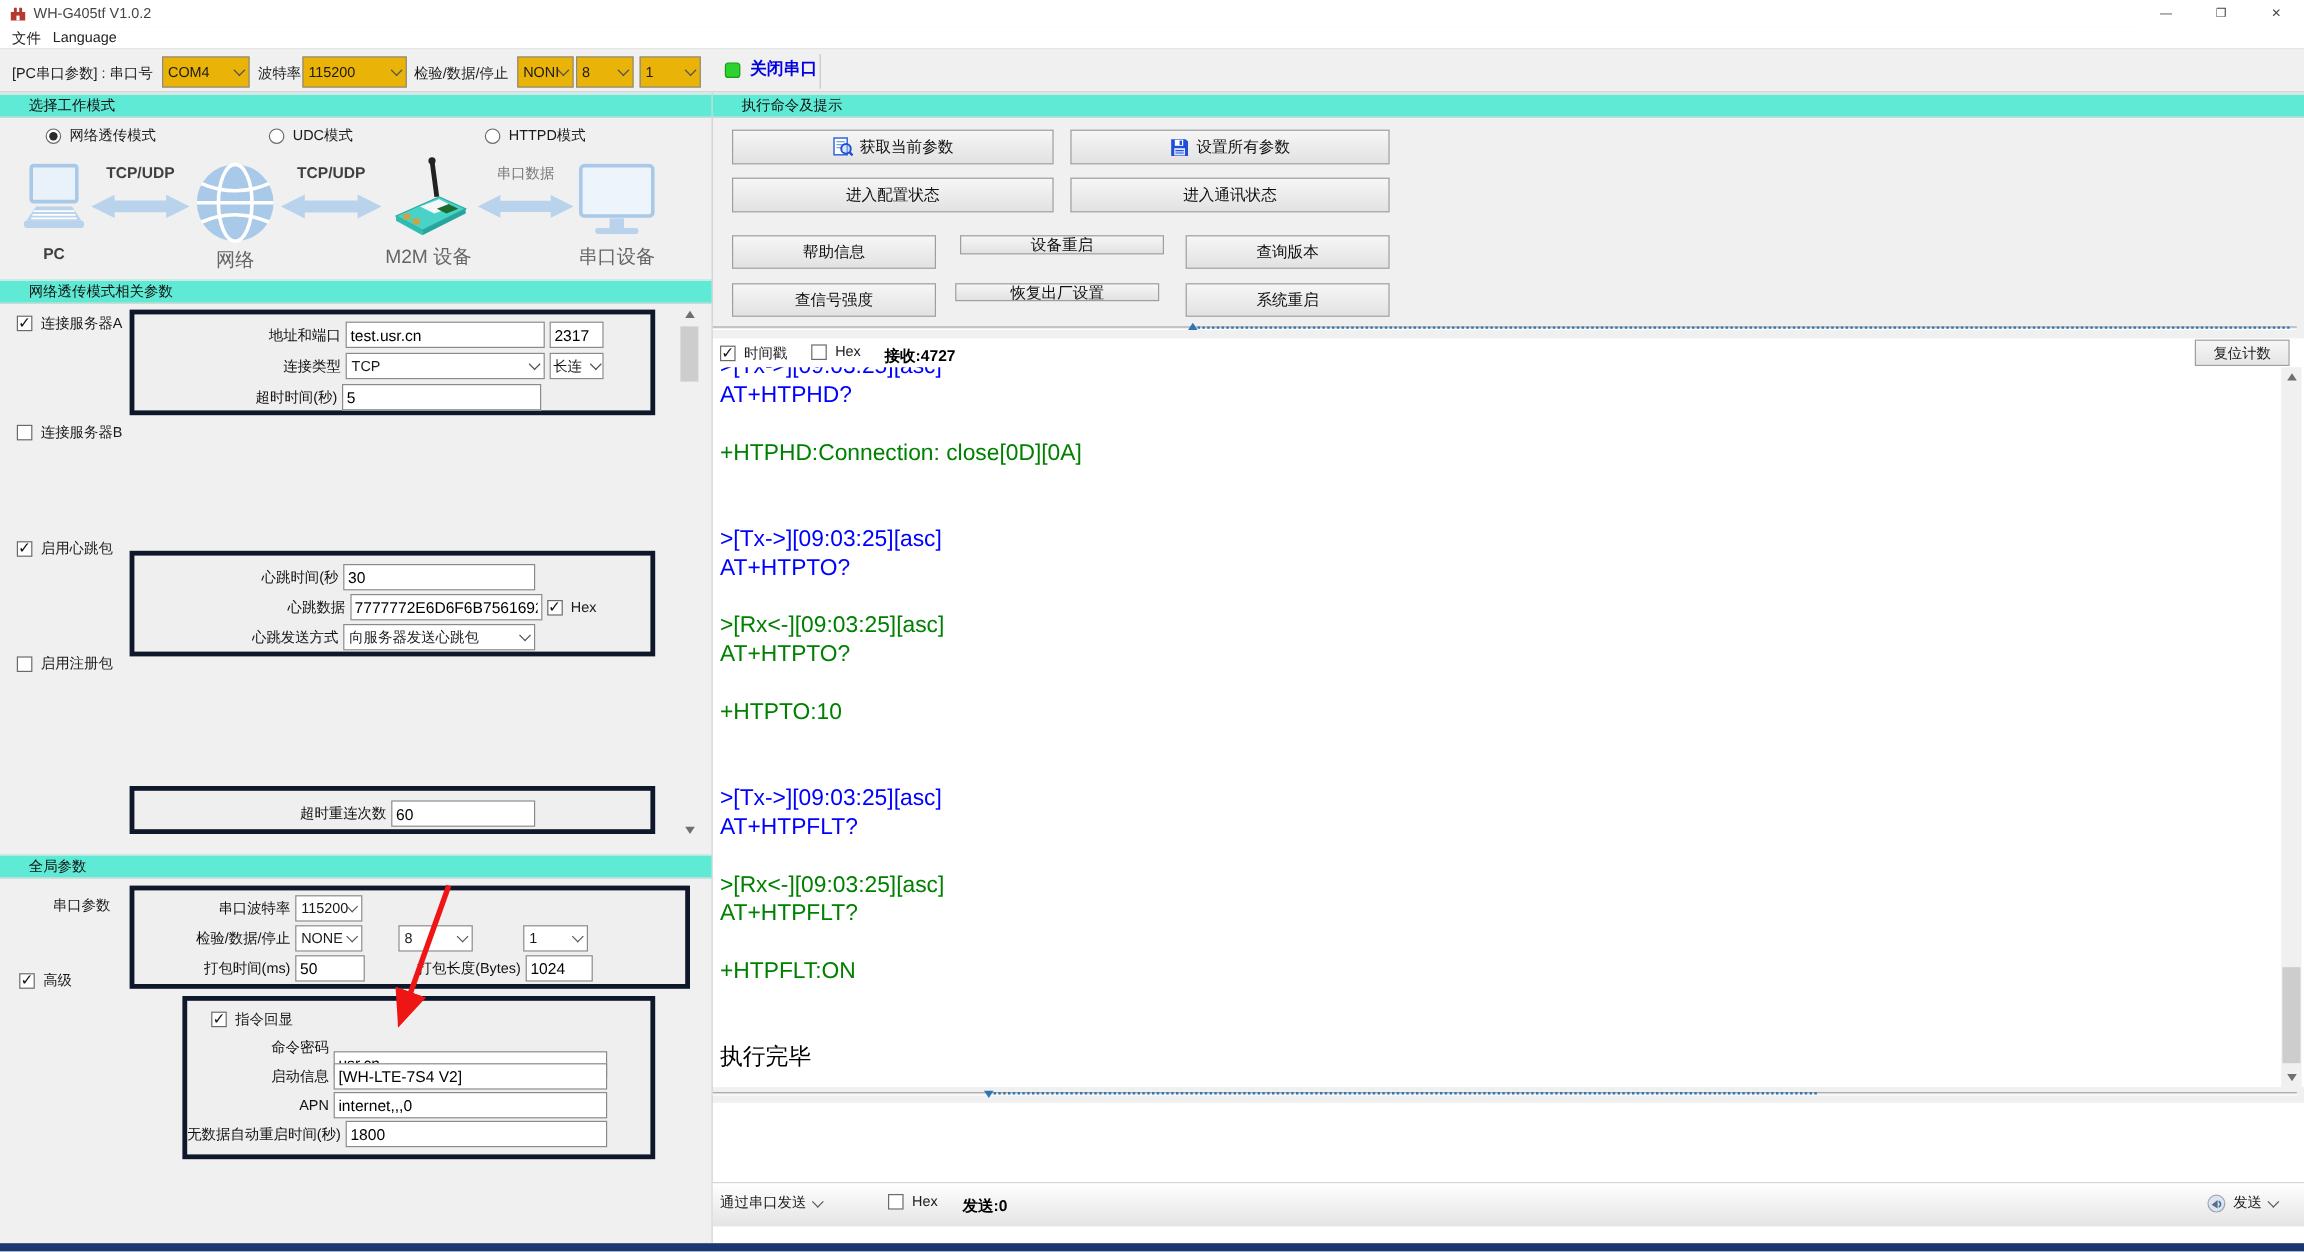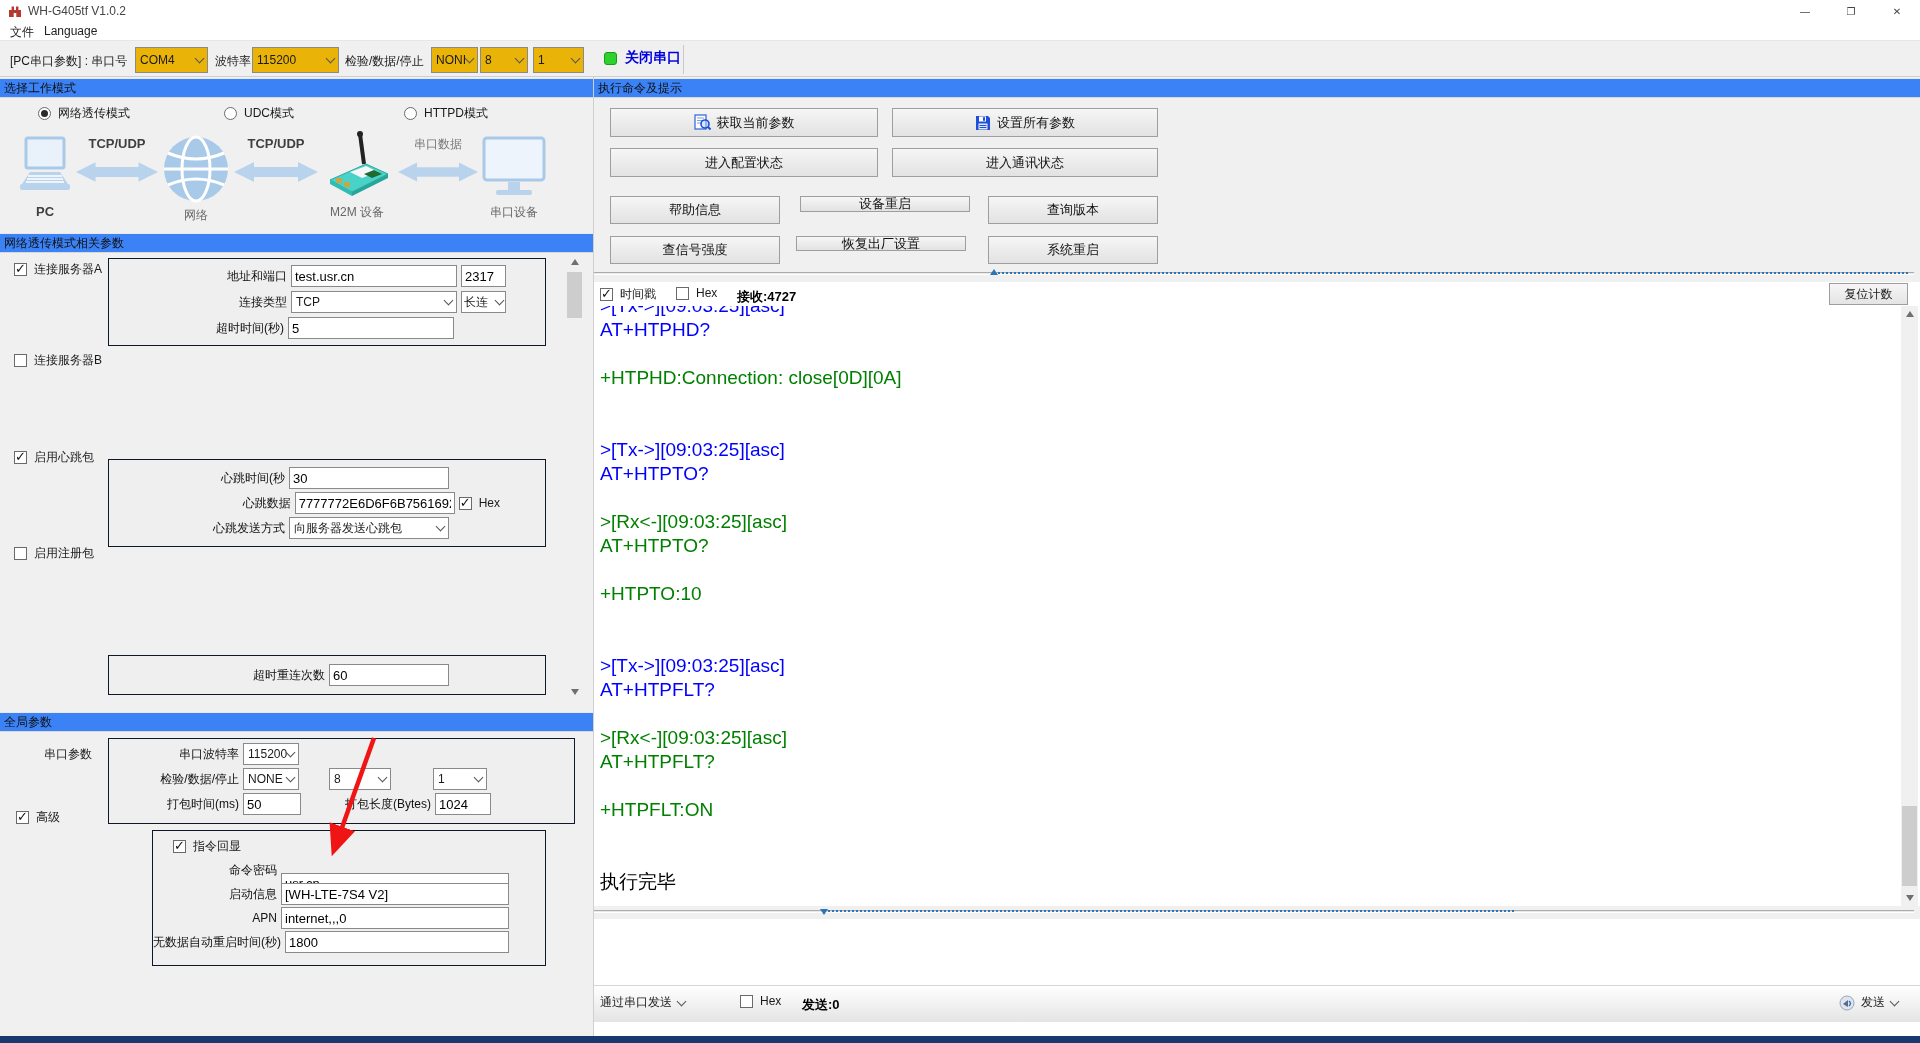--- a/index.html
+++ b/index.html
@@ -29,48 +29,48 @@
   .combo .txt { overflow:hidden; white-space:nowrap; }
   .chev { margin-left:auto; width:7px; height:7px; border-right:1px solid #555; border-bottom:1px solid #555;
           transform:rotate(45deg); flex:0 0 auto; margin-top:-4px; margin-left:auto; }
   .combo .chev { margin-left:auto; }
   .vsep { position:absolute; width:1px; background:#c8c8c8; }
   .led { width:13px; height:13px; border-radius:3px; background:#2ed12e; border:1px solid #14a014; }
   .close-serial { position:absolute; left:604px; top:8px; display:flex; align-items:center; gap:8px; cursor:default; }
   .close-serial .lbl { color:#0000e0; font-weight:bold; font-size:14px; }
 
   
-  .sec-header { background:#3b82f6; border-top:1px solid #e9e9e9; border-bottom:1px solid #d8d8d8;
-                padding-left:4px; line-height:18px; height:20px; color:#111; }
+  .sec-header { background:#5eead4; border-top:1px solid #e9e9e9; border-bottom:1px solid #d8d8d8;
+                padding-left:24px; line-height:18px; height:20px; color:#111; }
 
   
   .col-divider { left:593px; top:77px; width:1px; height:959px; background:#cfcfcf; }
 
   
   .ctl-row { position:absolute; display:flex; align-items:center; gap:7px; }
   .radio { width:13px; height:13px; border:1px solid #6a6a6a; border-radius:50%; background:#fff; position:relative; flex:0 0 auto; }
   .radio.on::after { content:''; position:absolute; left:2px; top:2px; width:7px; height:7px; border-radius:50%; background:#2b2b2b; }
   .cb { width:13px; height:13px; border:1px solid #6a6a6a; background:#fff; position:relative; flex:0 0 auto; }
   .cb .mark { display:none; position:absolute; left:0px; top:-3px; font-size:13px; font-weight:bold; color:#111; }
   .cb.on .mark { display:block; }
 
   
-  .fieldbox { position:absolute; background:#efefef; border:1px solid #0f172a; }
+  .fieldbox { position:absolute; background:#efefef; border:4px solid #0f172a; }
   .frow { display:flex; align-items:center; gap:4px; height:22px; margin-bottom:4px; }
   .frow.right { justify-content:flex-end; }
   .frow label { white-space:nowrap; color:#111; }
   .tin { height:22px; border:1px solid #8a8a8a; background:#fff; padding:0 3px; font-size:13px;
          font-family:"Liberation Sans","DejaVu Sans",sans-serif; color:#000; }
   .fcombo { display:flex; align-items:center; background:#fff; border:1px solid #8a8a8a; height:22px;
             padding:0 4px; overflow:hidden; white-space:nowrap; }
 
   
   .diag-label { position:absolute; text-align:center; color:#555; }
   .diag-label.strong { font-weight:bold; color:#3f3f3f; font-size:13px; }
-  .node-label { position:absolute; text-align:center; color:#666; font-size:12px; }
+  .node-label { position:absolute; text-align:center; color:#666; font-size:16px; }
 
   
   .cmd-btn { position:absolute; display:flex; align-items:center; justify-content:center; gap:6px;
              background:linear-gradient(#f6f6f6,#e2e2e2); border:1px solid #9e9e9e; font-size:13px; color:#111; }
   .small-btn { position:absolute; display:flex; align-items:center; justify-content:center;
                background:linear-gradient(#f6f6f6,#e4e4e4); border:1px solid #9e9e9e; font-size:12px; }
 
   
   .splitter { position:absolute; left:594px; width:1326px; height:13px; background:#f0f0f0; }
   .splitter .ridge { position:absolute; left:0; right:6px; top:4px; height:3px;

